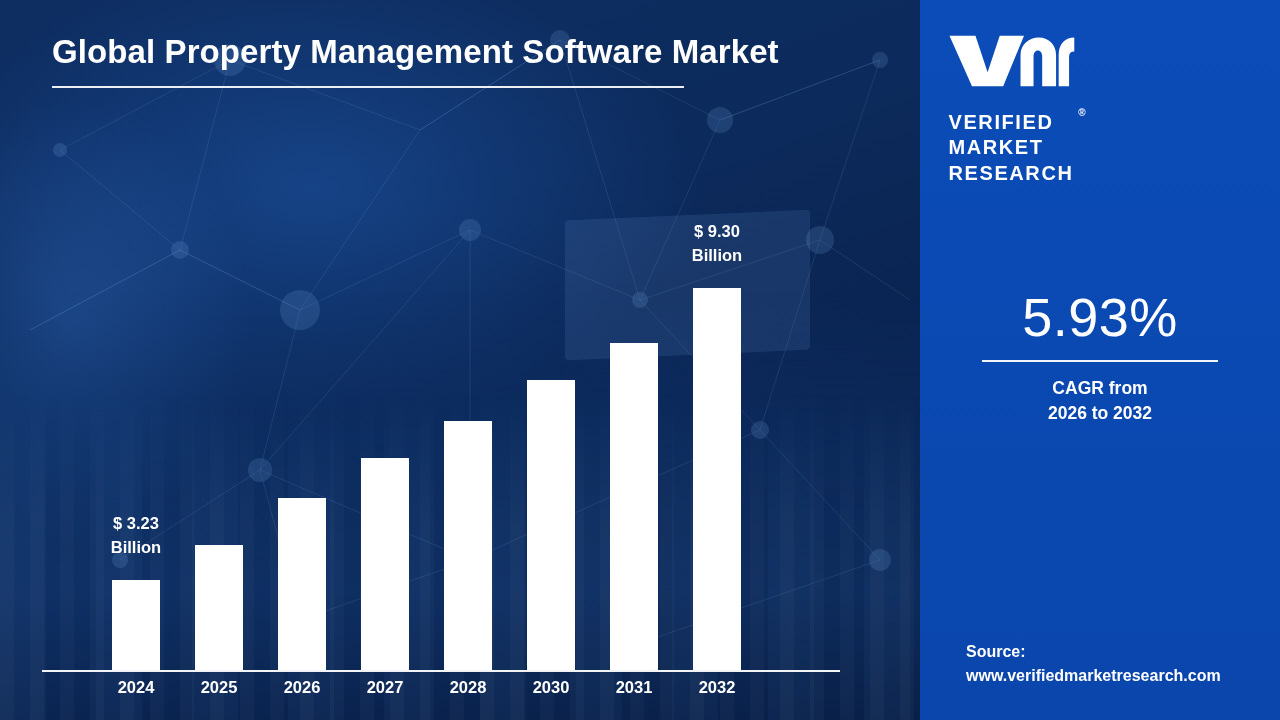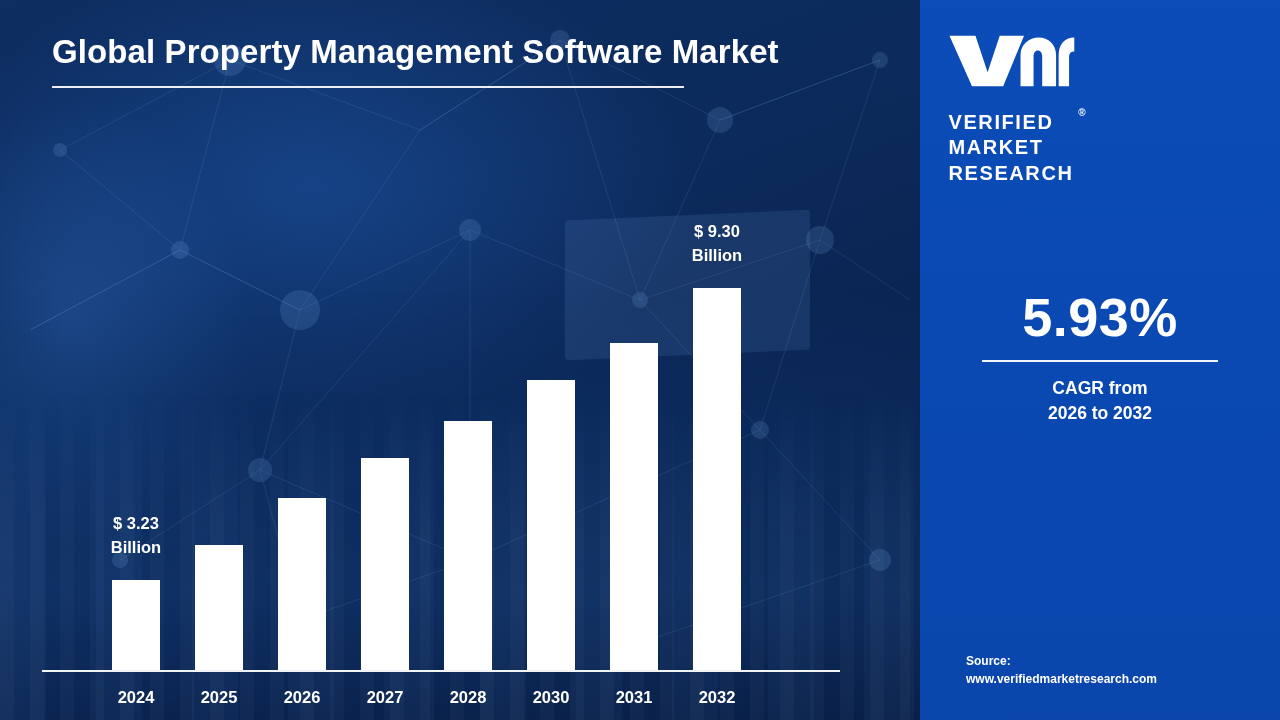--- a/index.html
+++ b/index.html
@@ -141,21 +141,21 @@
     width: 140px;
   }
   .xlabels {
     position: absolute;
     left: 0; right: 0;
     top: 506px;
     height: 30px;
   }
   .xlabel {
     position: absolute;
-    top: 12px;
+    top: 2px;
     width: 90px;
     text-align: center;
     color: #ffffff;
     font-size: 16.5px;
     font-weight: bold;
   }
 
   
   .right {
     position: absolute;
@@ -191,21 +191,21 @@
   }
   .cagr-block {
     position: absolute;
     left: 0; right: 0;
     top: 290px;
     text-align: center;
   }
   .cagr-value {
     color: #ffffff;
     font-size: 54px;
-    font-weight: bold;
+    font-weight: normal;
     letter-spacing: .5px;
     line-height: 1;
   }
   .cagr-rule {
     width: 236px;
     height: 2px;
     background: #ffffff;
     margin: 16px auto 0 auto;
     opacity: .95;
   }
@@ -214,21 +214,21 @@
     color: #ffffff;
     font-size: 17.5px;
     font-weight: bold;
     line-height: 1.45;
   }
   .source {
     position: absolute;
     left: 46px;
     bottom: 32px;
     color: #ffffff;
-    font-size: 12px;
+    font-size: 16px;
     font-weight: bold;
     line-height: 1.5;
   }
 </style>
 </head>
 <body>
 
 <div class="page">
 
   <div class="left">

